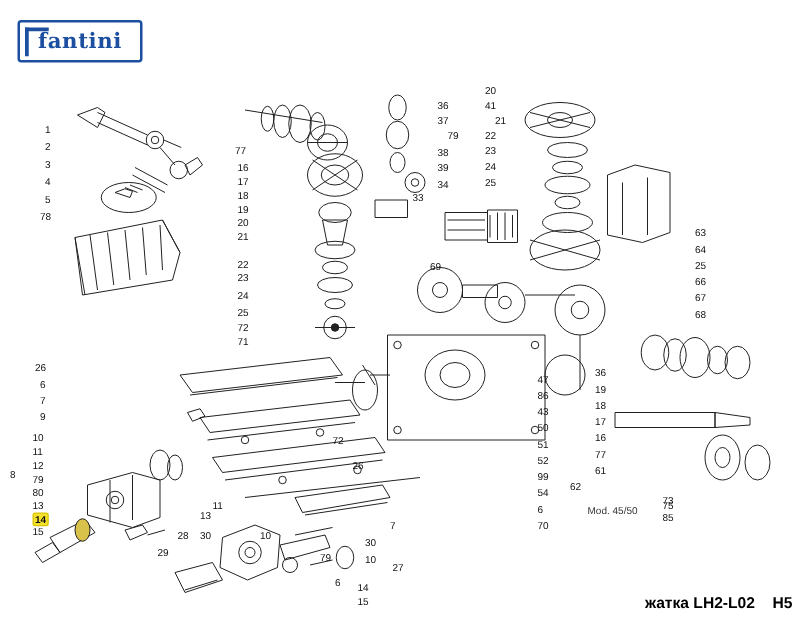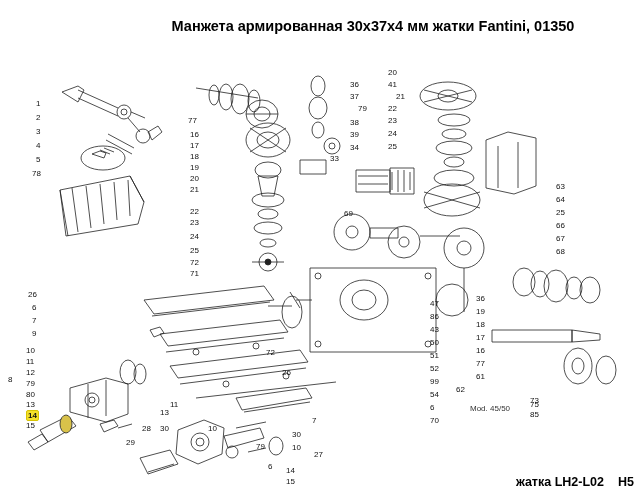--- a/index.html
+++ b/index.html
@@ -55,21 +55,24 @@
 
   
   .art{position:absolute;left:0;top:0;width:640px;height:497px;}
   .art *{vector-effect:non-scaling-stroke;}
 </style>
 </head>
 <body>
 
 <div class="page">
 
-  <div class="title">Манжета армированная 30x37x4 мм жатки Fantini, 01350</div>
+  <div class="logo">
+    <div class="logo-mark"></div>
+    <div class="logo-text">fantini</div>
+  </div>
 
   <svg class="art" viewBox="0 0 640 497">
     <g fill="none" stroke="#222" stroke-width="0.8">
 
       <g>
         <path d="M62 92 l16 -6 l6 4 l-6 12 z"></path>
         <path d="M78 90 l40 18"></path>
         <path d="M78 98 l40 18"></path>
         <circle cx="124" cy="112" r="7"></circle>
         <circle cx="124" cy="112" r="3"></circle>

